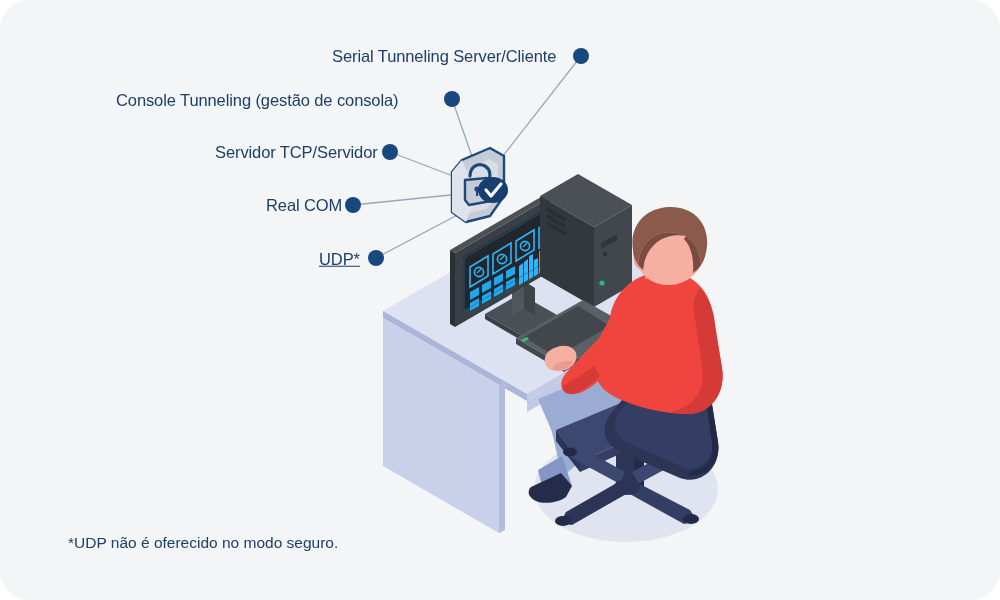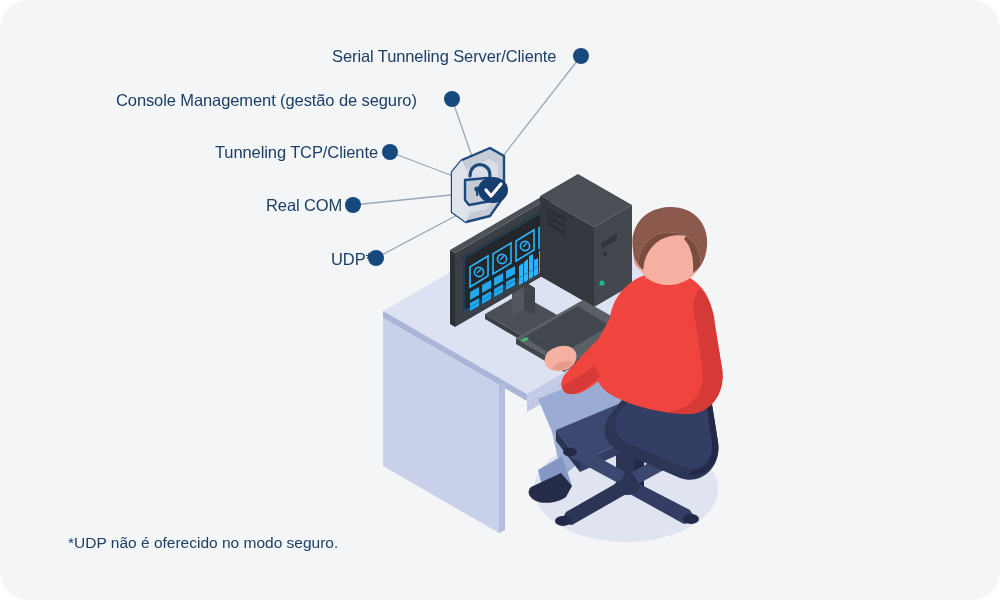--- a/index.html
+++ b/index.html
@@ -275,23 +275,23 @@
       <circle cx="581" cy="56" r="8" fill="#17487e"></circle>
       <circle cx="452" cy="99" r="8" fill="#17487e"></circle>
       <circle cx="390" cy="152" r="8" fill="#17487e"></circle>
       <circle cx="353" cy="205" r="8" fill="#17487e"></circle>
       <circle cx="376" cy="258" r="8" fill="#17487e"></circle>
     </g>
   </svg>
 
   <div class="callout-label" style="left:332px; top:56px;">Serial Tunneling Server/Cliente</div>
 
-  <div class="callout-label" style="left:116px; top:100px;">Console Management (gestão de seguro)</div>
-
-  <div class="callout-label" style="left:215px; top:152px;">Tunneling TCP/Cliente</div>
+  <div class="callout-label" style="left:116px; top:100px;">Console Tunneling (gestão de consola)</div>
+
+  <div class="callout-label" style="left:215px; top:152px;">Servidor TCP/Servidor</div>
 
   <div class="callout-label" style="left:266px; top:205px;">Real COM</div>
 
-  <div class="callout-label" style="left:331px; top:259px;">UDP*</div>
+  <div class="callout-label" style="left:319px; top:259px;text-decoration:underline;">UDP*</div>
 
   <div class="footnote">*UDP não é oferecido no modo seguro.</div>
 
 </div>
 
 </body></html>

